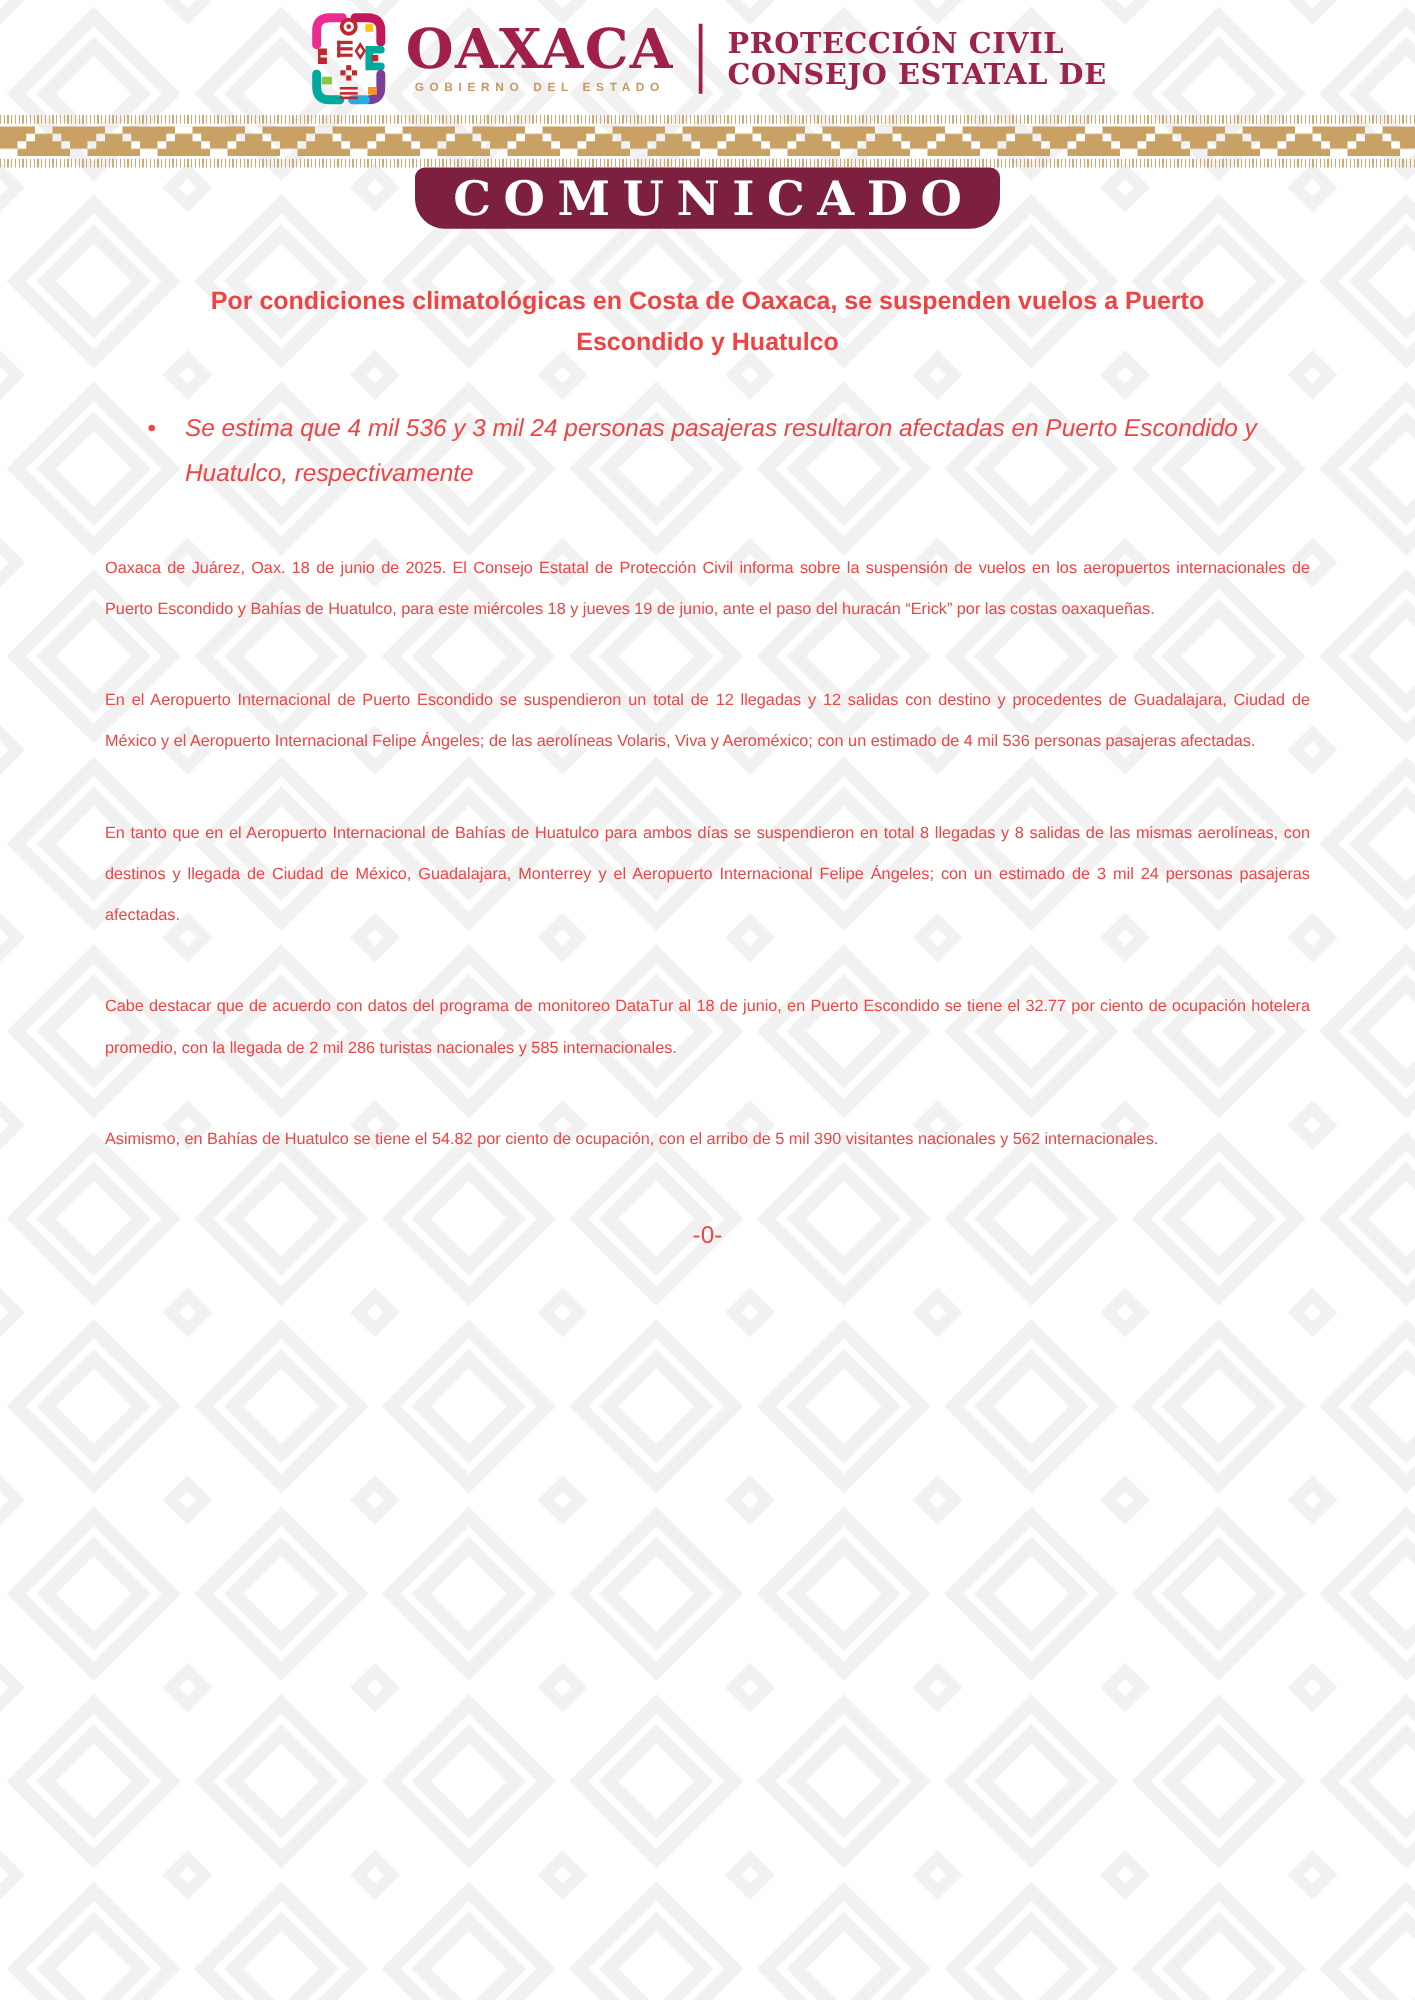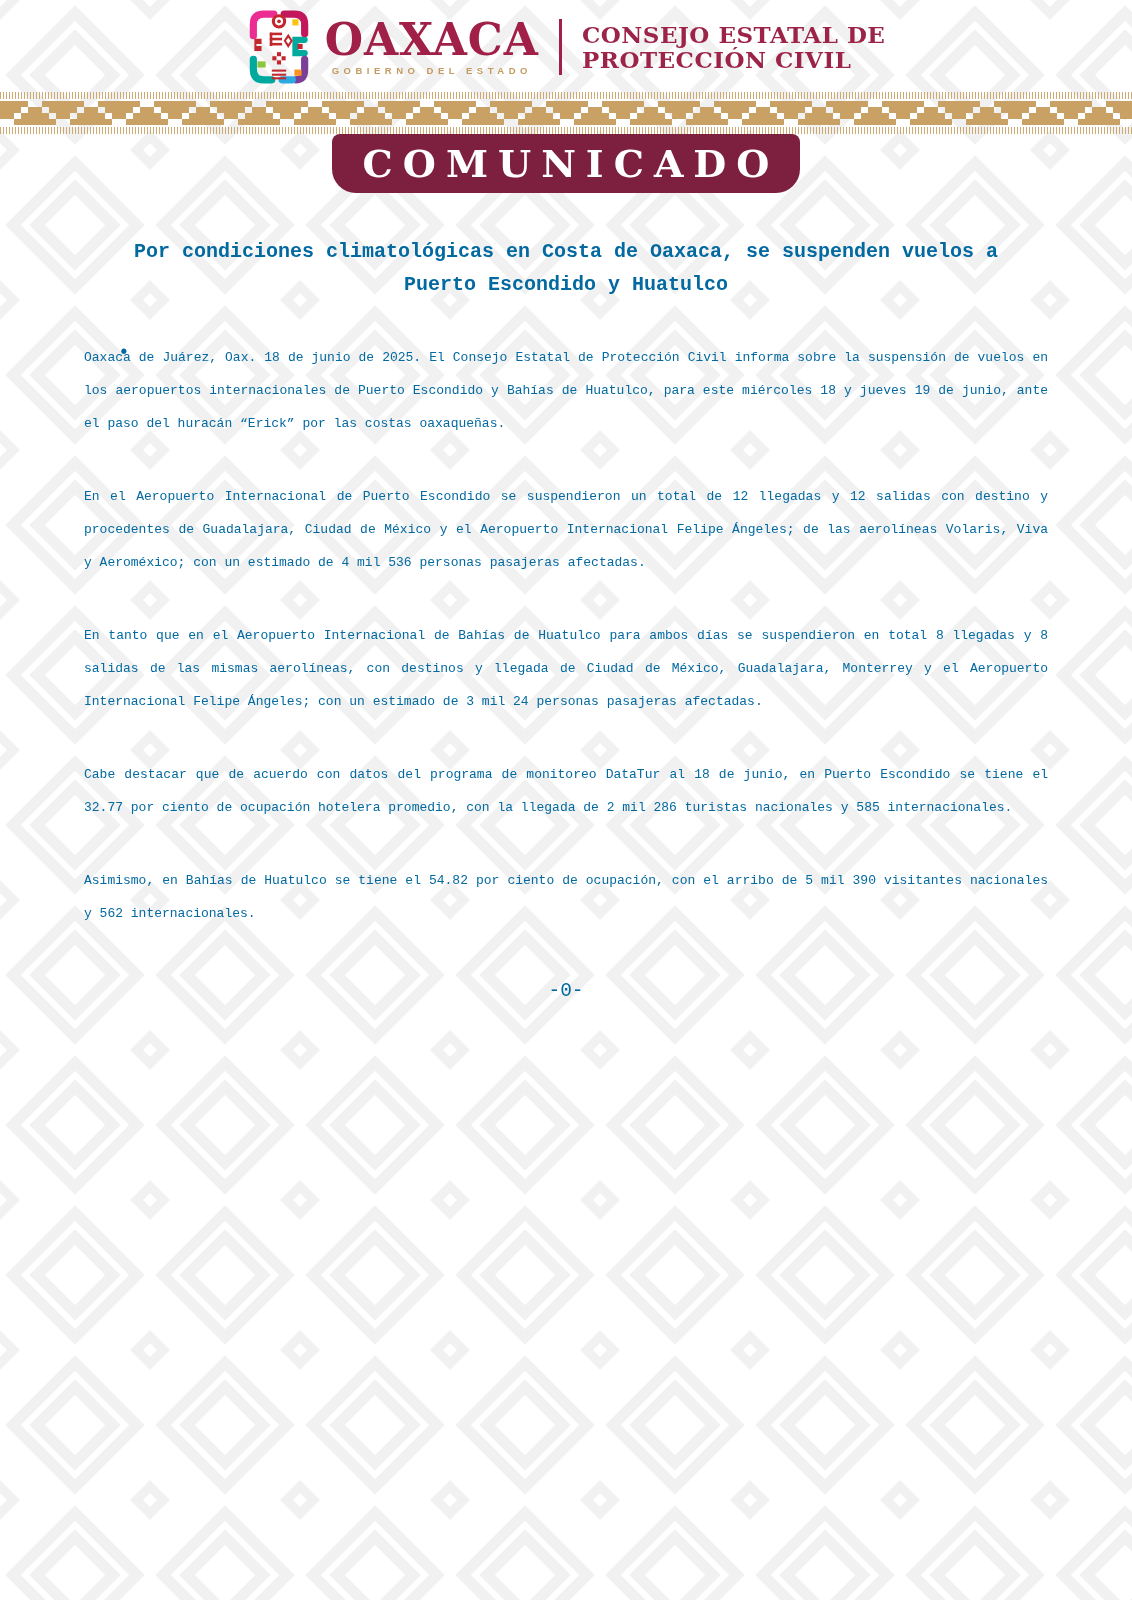--- a/index.html
+++ b/index.html
@@ -76,43 +76,42 @@
       rgba(0,0,0,0) 1px, rgba(0,0,0,0) 3px);
     opacity: 0.9;
   }
   .dash-row.top { margin-bottom: 2px; }
   .dash-row.bottom { margin-top: 2px; }
   .greca { display: block; width: 100%; height: 24px; }
 
   
   .banner {
     width: 468px;
-    height: 59px;
+    height: 49px;
     margin: 0 auto;
     background: #7D1F3F;
     border-radius: 8px 8px 24px 24px;
     display: flex;
     align-items: center;
     justify-content: center;
   }
   .banner-label {
     font-family: "DejaVu Serif", serif;
     font-weight: bold;
     font-size: 38px;
     letter-spacing: 10px;
     padding-left: 10px; 
     color: #ffffff;
   }
 
   
   .doc {
     width: 964px;
     margin: 0 auto;
-    color: #0369a1;
-    font-family: Liberation Mono, monospace;
+    color: #ef4444;
   }
   .doc-title {
     margin-top: 42px;
     max-width: 900px;
     margin-left: auto;
     margin-right: auto;
     text-align: center;
     font-size: 20px;
     font-weight: bold;
     line-height: 33px;
@@ -213,22 +212,22 @@
         </svg>
 
         <div class="wordmark-block">
           <div class="wordmark">OAXACA</div>
           <div class="tagline">GOBIERNO DEL ESTADO</div>
         </div>
 
         <div class="header-divider"></div>
 
         <div class="org-block">
+          <div>PROTECCIÓN CIVIL</div>
           <div>CONSEJO ESTATAL DE</div>
-          <div>PROTECCIÓN CIVIL</div>
         </div>
       </div>
     </header>
 
     <div class="border-band">
       <div class="dash-row top"></div>
       <svg class="greca" xmlns="http://www.w3.org/2000/svg" preserveAspectRatio="none">
         <defs>
           <pattern id="greca" width="56" height="24" patternUnits="userSpaceOnUse">
             <g fill="#C9A164">
@@ -248,20 +247,21 @@
       <span class="banner-label">COMUNICADO</span>
     </div>
 
     <main class="doc">
 
       <h1 class="doc-title">Por condiciones climatológicas en Costa de Oaxaca, se suspenden vuelos a Puerto Escondido y Huatulco</h1>
 
       <ul class="bullet-list">
         <li class="bullet-item">
           <span class="bullet-marker">•</span>
+          <em>Se estima que 4 mil 536 y 3 mil 24 personas pasajeras resultaron afectadas en Puerto Escondido y Huatulco, respectivamente</em>
         </li>
       </ul>
 
       <p>Oaxaca de Juárez, Oax. 18 de junio de 2025. El Consejo Estatal de Protección Civil informa sobre la suspensión de vuelos en los aeropuertos internacionales de Puerto Escondido y Bahías de Huatulco, para este miércoles 18 y jueves 19 de junio, ante el paso del huracán “Erick” por las costas oaxaqueñas.</p>
 
       <p>En el Aeropuerto Internacional de Puerto Escondido se suspendieron un total de 12 llegadas y 12 salidas con destino y procedentes de Guadalajara, Ciudad de México y el Aeropuerto Internacional Felipe Ángeles; de las aerolíneas Volaris, Viva y Aeroméxico; con un estimado de 4 mil 536 personas pasajeras afectadas.</p>
 
       <p>En tanto que en el Aeropuerto Internacional de Bahías de Huatulco para ambos días se suspendieron en total 8 llegadas y 8 salidas de las mismas aerolíneas, con destinos y llegada de Ciudad de México, Guadalajara, Monterrey y el Aeropuerto Internacional Felipe Ángeles; con un estimado de 3 mil 24 personas pasajeras afectadas.</p>
 
       <p>Cabe destacar que de acuerdo con datos del programa de monitoreo DataTur al 18 de junio, en Puerto Escondido se tiene el 32.77 por ciento de ocupación hotelera promedio, con la llegada de 2 mil 286 turistas nacionales y 585 internacionales.</p>

